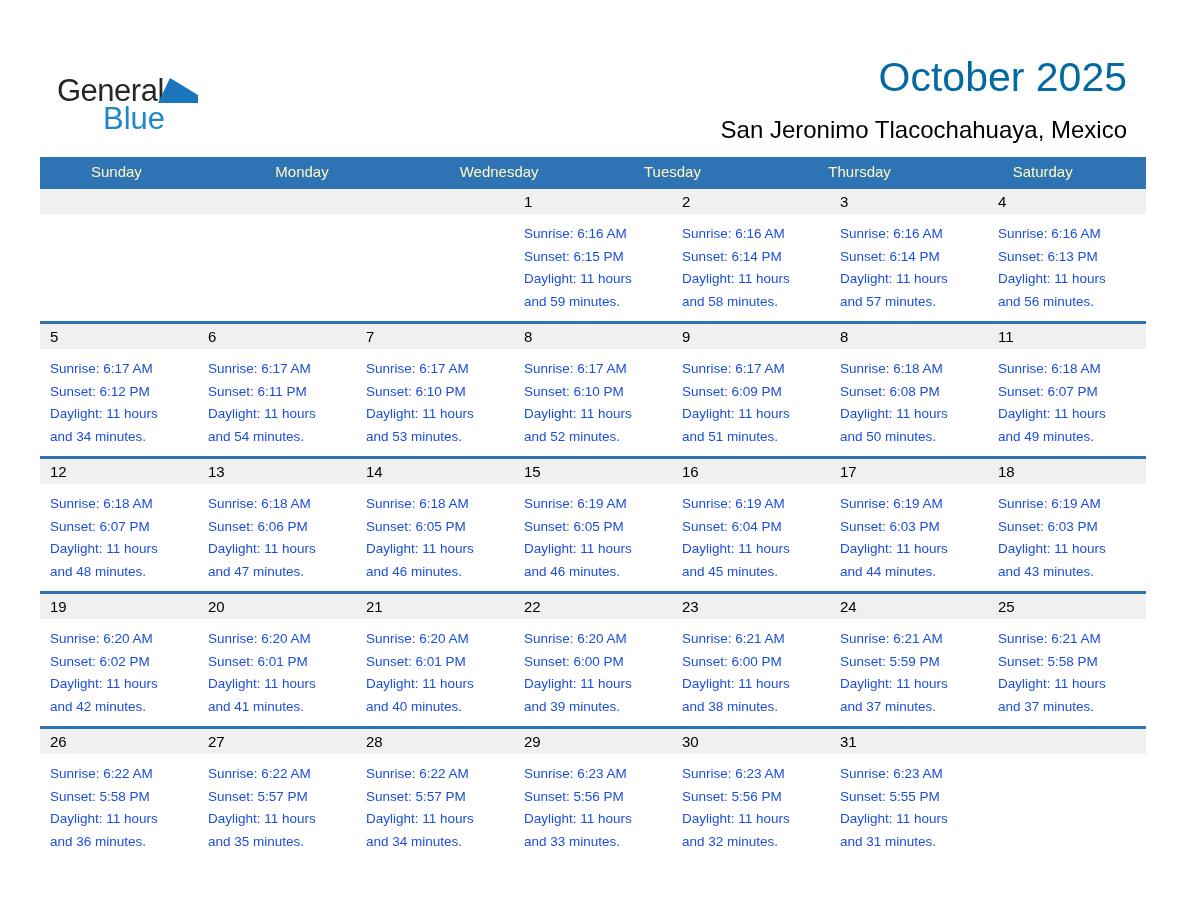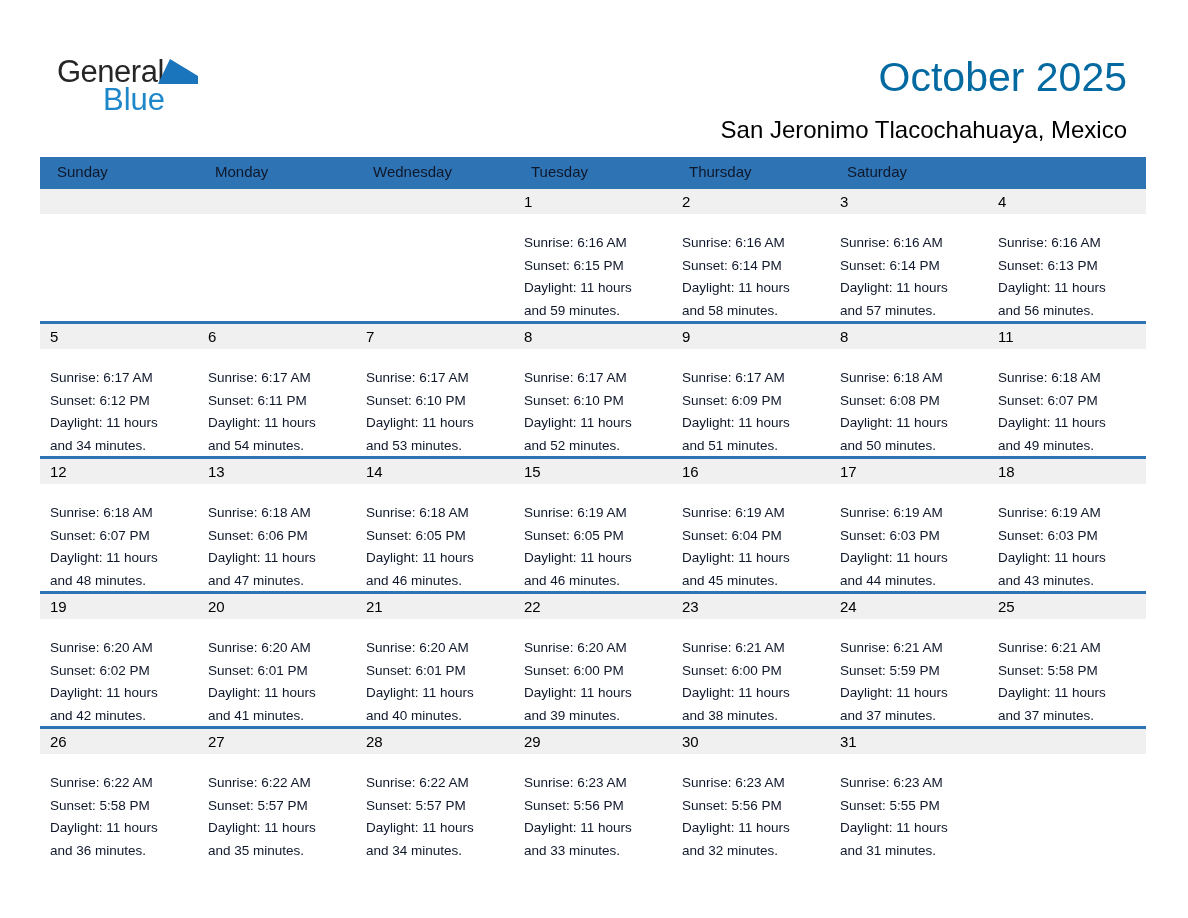--- a/index.html
+++ b/index.html
@@ -13,21 +13,21 @@
   * { margin: 0; padding: 0; box-sizing: border-box; }
   html, body {
     width: 1188px; height: 918px;
     background: #ffffff;
     font-family: "Liberation Sans", sans-serif;
     color: var(--text-color);
     overflow: hidden;
     position: relative;
   }
   
-  .logo { position: absolute; left: 57px; top: 56px; width: 160px; height: 62px; }
+  .logo { position: absolute; left: 57px; top: 75px; width: 160px; height: 62px; }
   .logo-general {
     font-size: 31px; font-weight: 400; color: #262626; letter-spacing: -0.5px;
     line-height: 1;
   }
   .logo-triangle {
     position: absolute; left: 101px; top: 3px; width: 40px; height: 25px;
     background: var(--logo-blue);
     clip-path: polygon(0 100%, 30% 0, 100% 68%, 100% 100%);
   }
   .logo-blue {
@@ -35,35 +35,35 @@
     margin-left: 46px; margin-top: -3px; line-height: 1;
   }
   
   .title-block { position: absolute; top: 55px; right: 61px; text-align: right; }
   .cal-title { font-size: 41px; font-weight: 400; color: #0369a1; line-height: 1.1; }
   .cal-subtitle { font-size: 24px; font-weight: 400; color: #000; margin-top: 16px; }
   
   .calendar { position: absolute; left: 40px; top: 157px; width: 1106px; }
   .cal-header { display: flex; background: var(--header-bg); height: 29px; }
   .hcell {
-    width: 158px; color: #0f172a; font-size: 15px; font-weight: 400;
-    line-height: 29px; padding-left: 17px;
+    width: 158px; color: #fef9c3; font-size: 15px; font-weight: 400;
+    line-height: 29px; padding-left: 17px; margin-left: 34px;
   }
   .week {
     display: flex; border-top: 3px solid var(--row-border);
     height: 135px;
   }
   .cell { width: 158px; }
   .day-num {
     height: 25px; background: var(--day-strip-bg);
     padding-left: 10px; font-size: 15px; line-height: 26px; color: #000;
   }
   .cell-body {
-    padding: 18px 6px 0 10px;
-    font-size: 13.5px; line-height: 22.6px; color: #0f172a;
+    padding: 9px 6px 0 10px;
+    font-size: 13.5px; line-height: 22.6px; color: #1d4ed8;
   }
 </style>
 </head>
 <body>
 
 <div class="logo">
   <div class="logo-general">General</div>
   <div class="logo-triangle"></div>
   <div class="logo-blue">Blue</div>
 </div>

